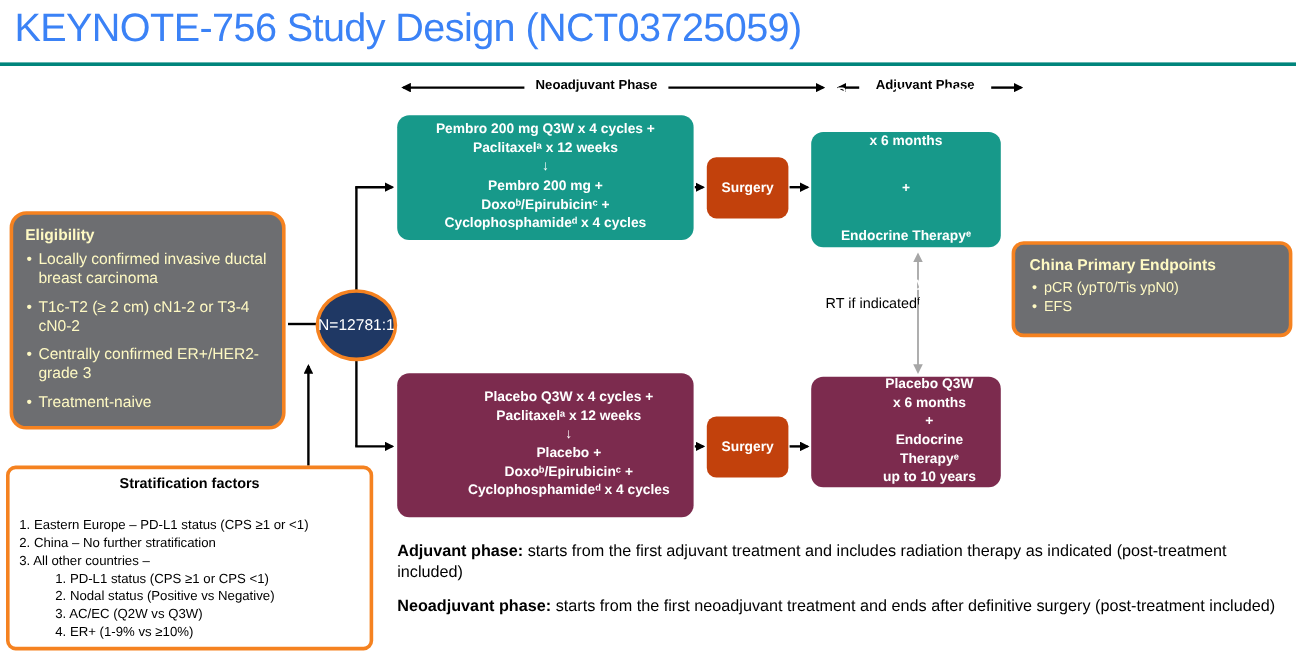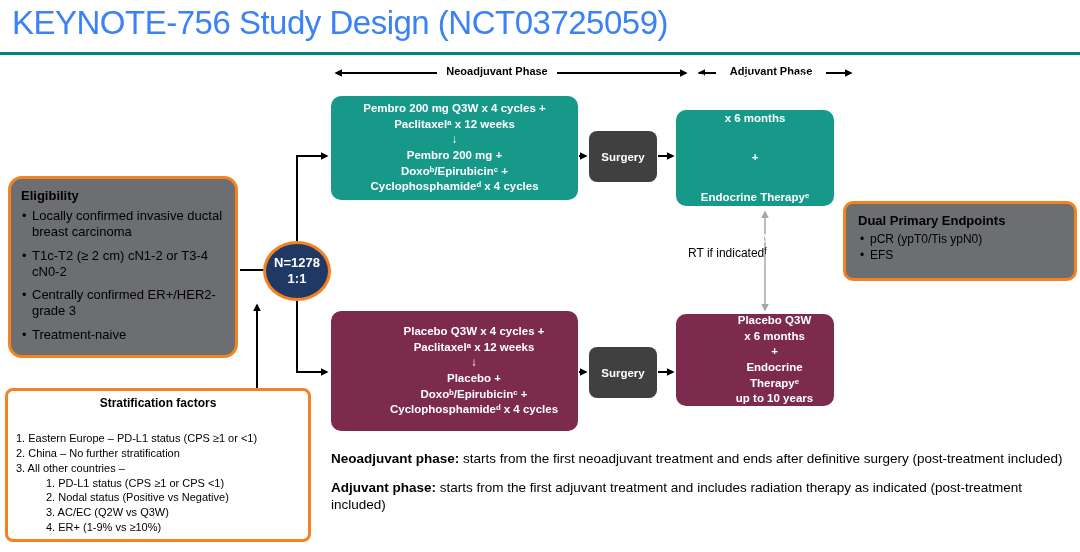--- a/index.html
+++ b/index.html
@@ -11,48 +11,48 @@
   .title { left:12px; top:4px; font-size:33px; font-weight:400; color:#3b82f6; letter-spacing:-0.5px; white-space:nowrap; }
   .rule { left:0; top:52px; width:1080px; height:3px; background:#00857c; }
 
   .connectors { position:absolute; left:0; top:0; }
 
   .phase-label { top:65px; transform:translateX(-50%); font-size:11px; font-weight:bold; color:#000; background:#fff; padding:0 4px; white-space:nowrap; }
   .phase-neo { left:497px; }
   .phase-adj { left:771px; }
 
   .panel { position:absolute; }
-  .gray { background:#6d6e71; border:3px solid #f58220; color:#000000; }
+  .gray { background:#6d6e71; border:3px solid #f58220; color:#fef9c3; }
 
   .elig { left:8px; top:176px; width:230px; height:182px; padding:9px 10px; border-radius:14px; }
   .elig h3 { font-size:13px; font-weight:bold; margin-bottom:5px; }
   .elig ul, .endp ul { list-style:none; }
   .elig li { position:relative; padding-left:11px; font-size:13px; line-height:1.25; margin-bottom:7px; }
   .elig li::before { content:"•"; position:absolute; left:1px; }
 
   .endp { left:843px; top:201px; width:234px; height:80px; padding:9px 12px; border-radius:10px; }
   .endp h3 { font-size:13px; font-weight:bold; margin-bottom:3px; }
   .endp li { position:relative; padding-left:12px; font-size:12px; line-height:1.35; }
   .endp li::before { content:"•"; position:absolute; left:2px; }
 
   .oval { left:263px; top:241px; width:68px; height:60px; border-radius:50%;
           background:#1f3864; border:3px solid #f58220; color:#fff;
-          display:flex; flex-direction:column; align-items:center; justify-content:center;
-          font-weight:bold; font-size:13px; line-height:1.2; }
+          display:flex; flex-direction:row; align-items:center; justify-content:center;
+          font-weight:normal; font-size:13px; line-height:1.2; }
 
   .treat { color:#fff; font-weight:bold; text-align:center; display:flex; flex-direction:column;
            justify-content:center; border-radius:10px; font-size:11.5px; line-height:1.35; padding:4px 6px; }
   .teal { background:#17998a; }
   .maroon { background:#7c2b4e;padding-left:45px; }
   .neo-pembro  { left:331px; top:96px;  width:247px; height:104px; }
   .neo-placebo { left:331px; top:311px; width:247px; height:120px; }
   .adj-pembro  { left:676px; top:110px; width:158px; height:96px;gap:24px; }
   .adj-placebo { left:676px; top:314px; width:158px; height:92px; }
 
-  .surgery { background:#404040; color:#fff; font-weight:bold; display:flex; align-items:center;
+  .surgery { background:#c2410c; color:#fff; font-weight:bold; display:flex; align-items:center;
              justify-content:center; border-radius:8px; font-size:11.5px; }
   .surg-top    { left:589px; top:131px; width:68px; height:51px; }
   .surg-bottom { left:589px; top:347px; width:68px; height:51px; }
 
   .rt { left:688px; top:246px; font-size:12px; color:#000; white-space:nowrap; }
 
   .strat { left:5px; top:388px; width:306px; height:154px; background:#fff;
            border:3px solid #f58220; border-radius:8px; padding:5px 8px; color:#000; }
   .strat h3 { text-align:center; font-size:12px; font-weight:bold; margin-bottom:21px; }
   .strat .item { font-size:11px; line-height:1.35; }
@@ -154,36 +154,36 @@
     <div>Placebo Q3W</div>
     <div>x 6 months</div>
     <div>+</div>
     <div>Endocrine Therapyᵉ</div>
     <div>up to 10 years</div>
   </div>
 
   <div class="abs rt">RT if indicatedᶠ</div>
 
   <div class="panel gray endp">
-    <h3>Dual Primary Endpoints</h3>
+    <h3>China Primary Endpoints</h3>
     <ul>
       <li>pCR (ypT0/Tis ypN0)</li>
       <li>EFS</li>
     </ul>
   </div>
 
   <div class="panel strat">
     <h3>Stratification factors</h3>
     <div class="item">1. Eastern Europe – PD-L1 status (CPS ≥1 or &lt;1)</div>
     <div class="item">2. China – No further stratification</div>
     <div class="item">3. All other countries –</div>
     <div class="item sub">1. PD-L1 status (CPS ≥1 or CPS &lt;1)</div>
     <div class="item sub">2. Nodal status (Positive vs Negative)</div>
     <div class="item sub">3. AC/EC (Q2W vs Q3W)</div>
     <div class="item sub">4. ER+ (1-9% vs ≥10%)</div>
   </div>
 
   <div class="abs defs">
+    <p><span class="lbl">Adjuvant phase:</span><span> starts from the first adjuvant treatment and includes radiation therapy as indicated (post-treatment included)</span></p>
     <p><span class="lbl">Neoadjuvant phase:</span><span> starts from the first neoadjuvant treatment and ends after definitive surgery (post-treatment included)</span></p>
-    <p><span class="lbl">Adjuvant phase:</span><span> starts from the first adjuvant treatment and includes radiation therapy as indicated (post-treatment included)</span></p>
   </div>
 
 </div>
 
 </body></html>

